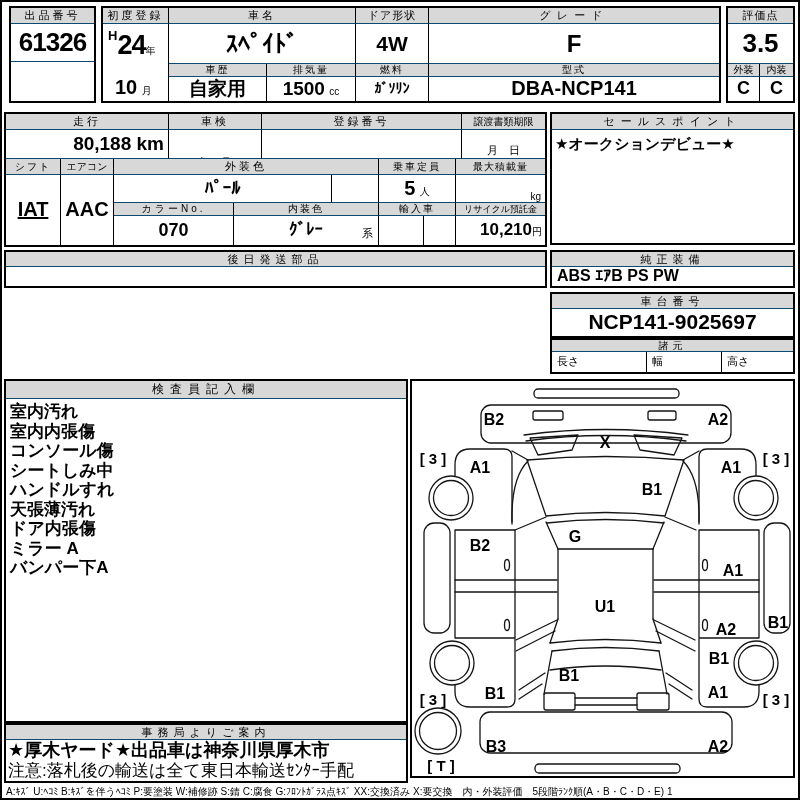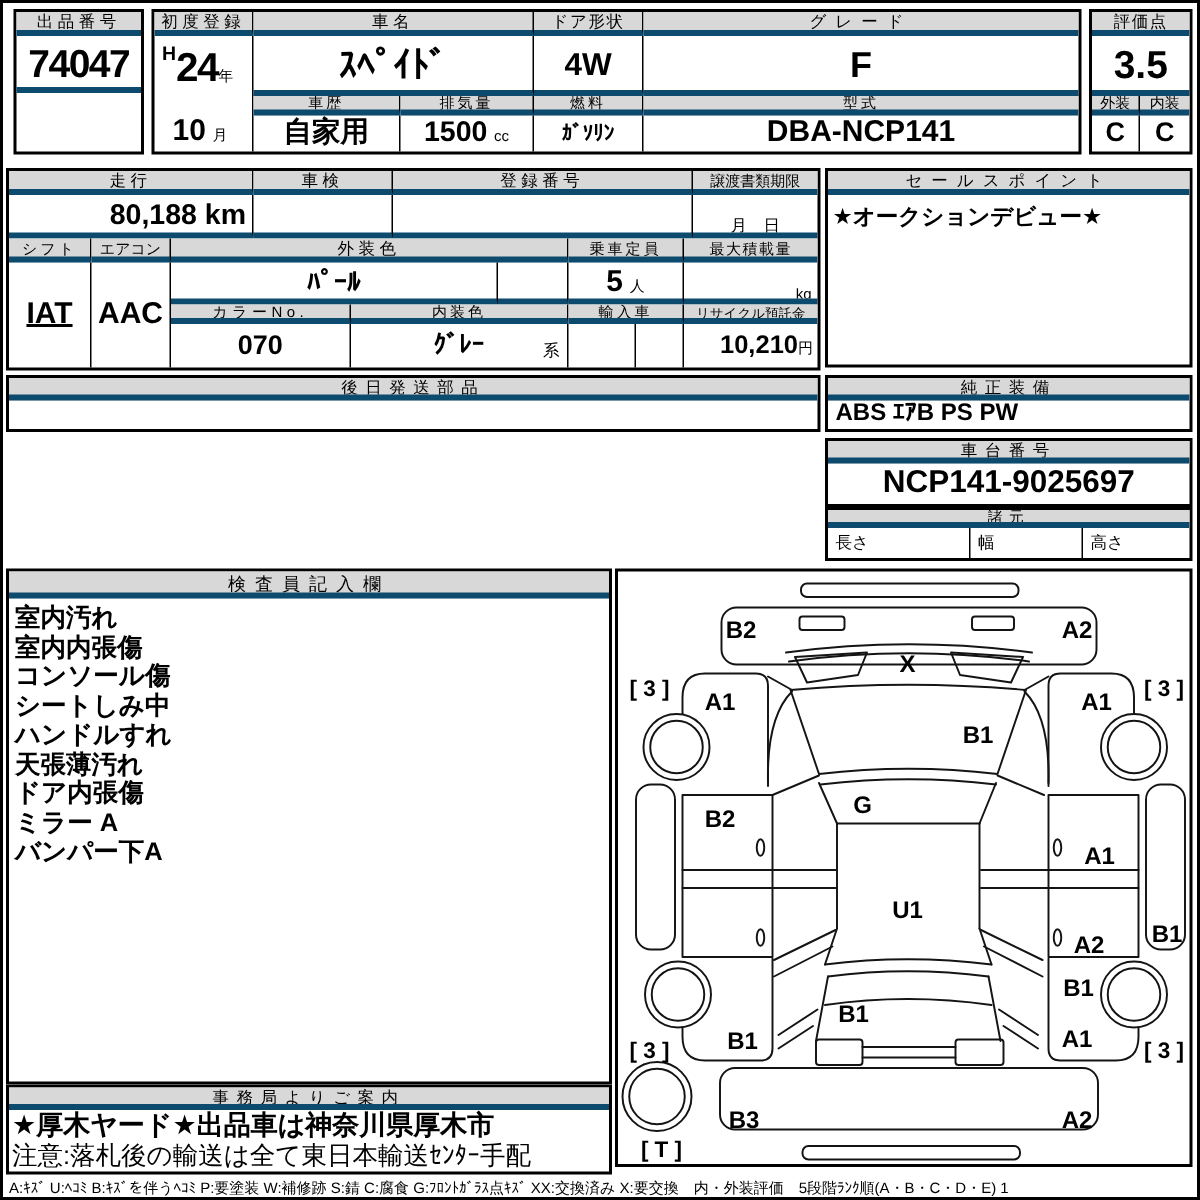--- a/index.html
+++ b/index.html
@@ -4,21 +4,21 @@
 <style>
   html,body{margin:0;padding:0;background:#888;}
   #sheet{position:relative;width:800px;height:800px;background:#fff;
     font-family:"Liberation Sans","DejaVu Sans",sans-serif;color:#000;
     border:2px solid #000;box-sizing:border-box;overflow:hidden;}
   .sec{position:absolute;border:2px solid #000;box-sizing:border-box;background:#fff;}
   .cell{position:absolute;box-sizing:border-box;overflow:hidden;white-space:nowrap;}
   .hd{background:#d8d8d8;font-size:11px;line-height:15px;text-align:center;letter-spacing:3px;}
   .hd2{background:#d8d8d8;font-size:10px;line-height:12px;text-align:center;letter-spacing:2px;}
   .br{border-right:1px solid #000;}
-  .bb{border-bottom:4px solid #0c4a6e;}
+  .bb{border-bottom:1px solid #0c4a6e;}
   .b{font-weight:bold;}
   .ctr{text-align:center;}
   .rt{text-align:right;}
   .small{font-size:10px;}
   
   .ir-top{height:48px;padding:4px 4px 0 5px;}
   .ir-era{font-size:13px;font-weight:bold;vertical-align:14px;}
   .ir-year{font-size:27px;font-weight:bold;letter-spacing:-1px;}
   .ir-yunit{font-size:10px;}
   .ir-bottom{padding-left:12px;}
@@ -35,21 +35,21 @@
   svg .tire{font:bold 15px "Liberation Sans","DejaVu Sans",sans-serif;fill:#000;}
   .legend{position:absolute;left:4px;top:783px;width:792px;font-size:10px;white-space:nowrap;letter-spacing:0px;}
 </style>
 </head>
 <body>
 
 <div id="sheet">
 
   <div class="sec" style="left:7px;top:4px;width:87px;height:97px;">
     <div class="cell hd bb" style="left:0;top:0;width:83px;height:16px;">出品番号</div>
-    <div class="cell bb b ctr" style="left:0;top:16px;width:83px;height:38px;font-size:26px;line-height:37px;letter-spacing:-1px;">74047</div>
+    <div class="cell bb b ctr" style="left:0;top:16px;width:83px;height:38px;font-size:26px;line-height:37px;letter-spacing:-1px;">61326</div>
     <div class="cell" style="left:0;top:54px;width:83px;height:39px;"></div>
   </div>
 
   <div class="sec" style="left:99px;top:4px;width:620px;height:97px;">
     <div class="cell hd br bb" style="left:0;top:0;width:66px;height:16px;">初度登録</div>
     <div class="cell br" style="left:0;top:16px;width:66px;height:77px;">
       <div class="ir-top"><span class="ir-era">H</span><span class="ir-year">24</span><span class="ir-yunit">年</span></div>
       <div class="ir-bottom"><span class="ir-month">10</span> <span class="ir-munit">月</span></div>
     </div>
     <div class="cell hd br bb" style="left:66px;top:0;width:187px;height:16px;">車名</div>

